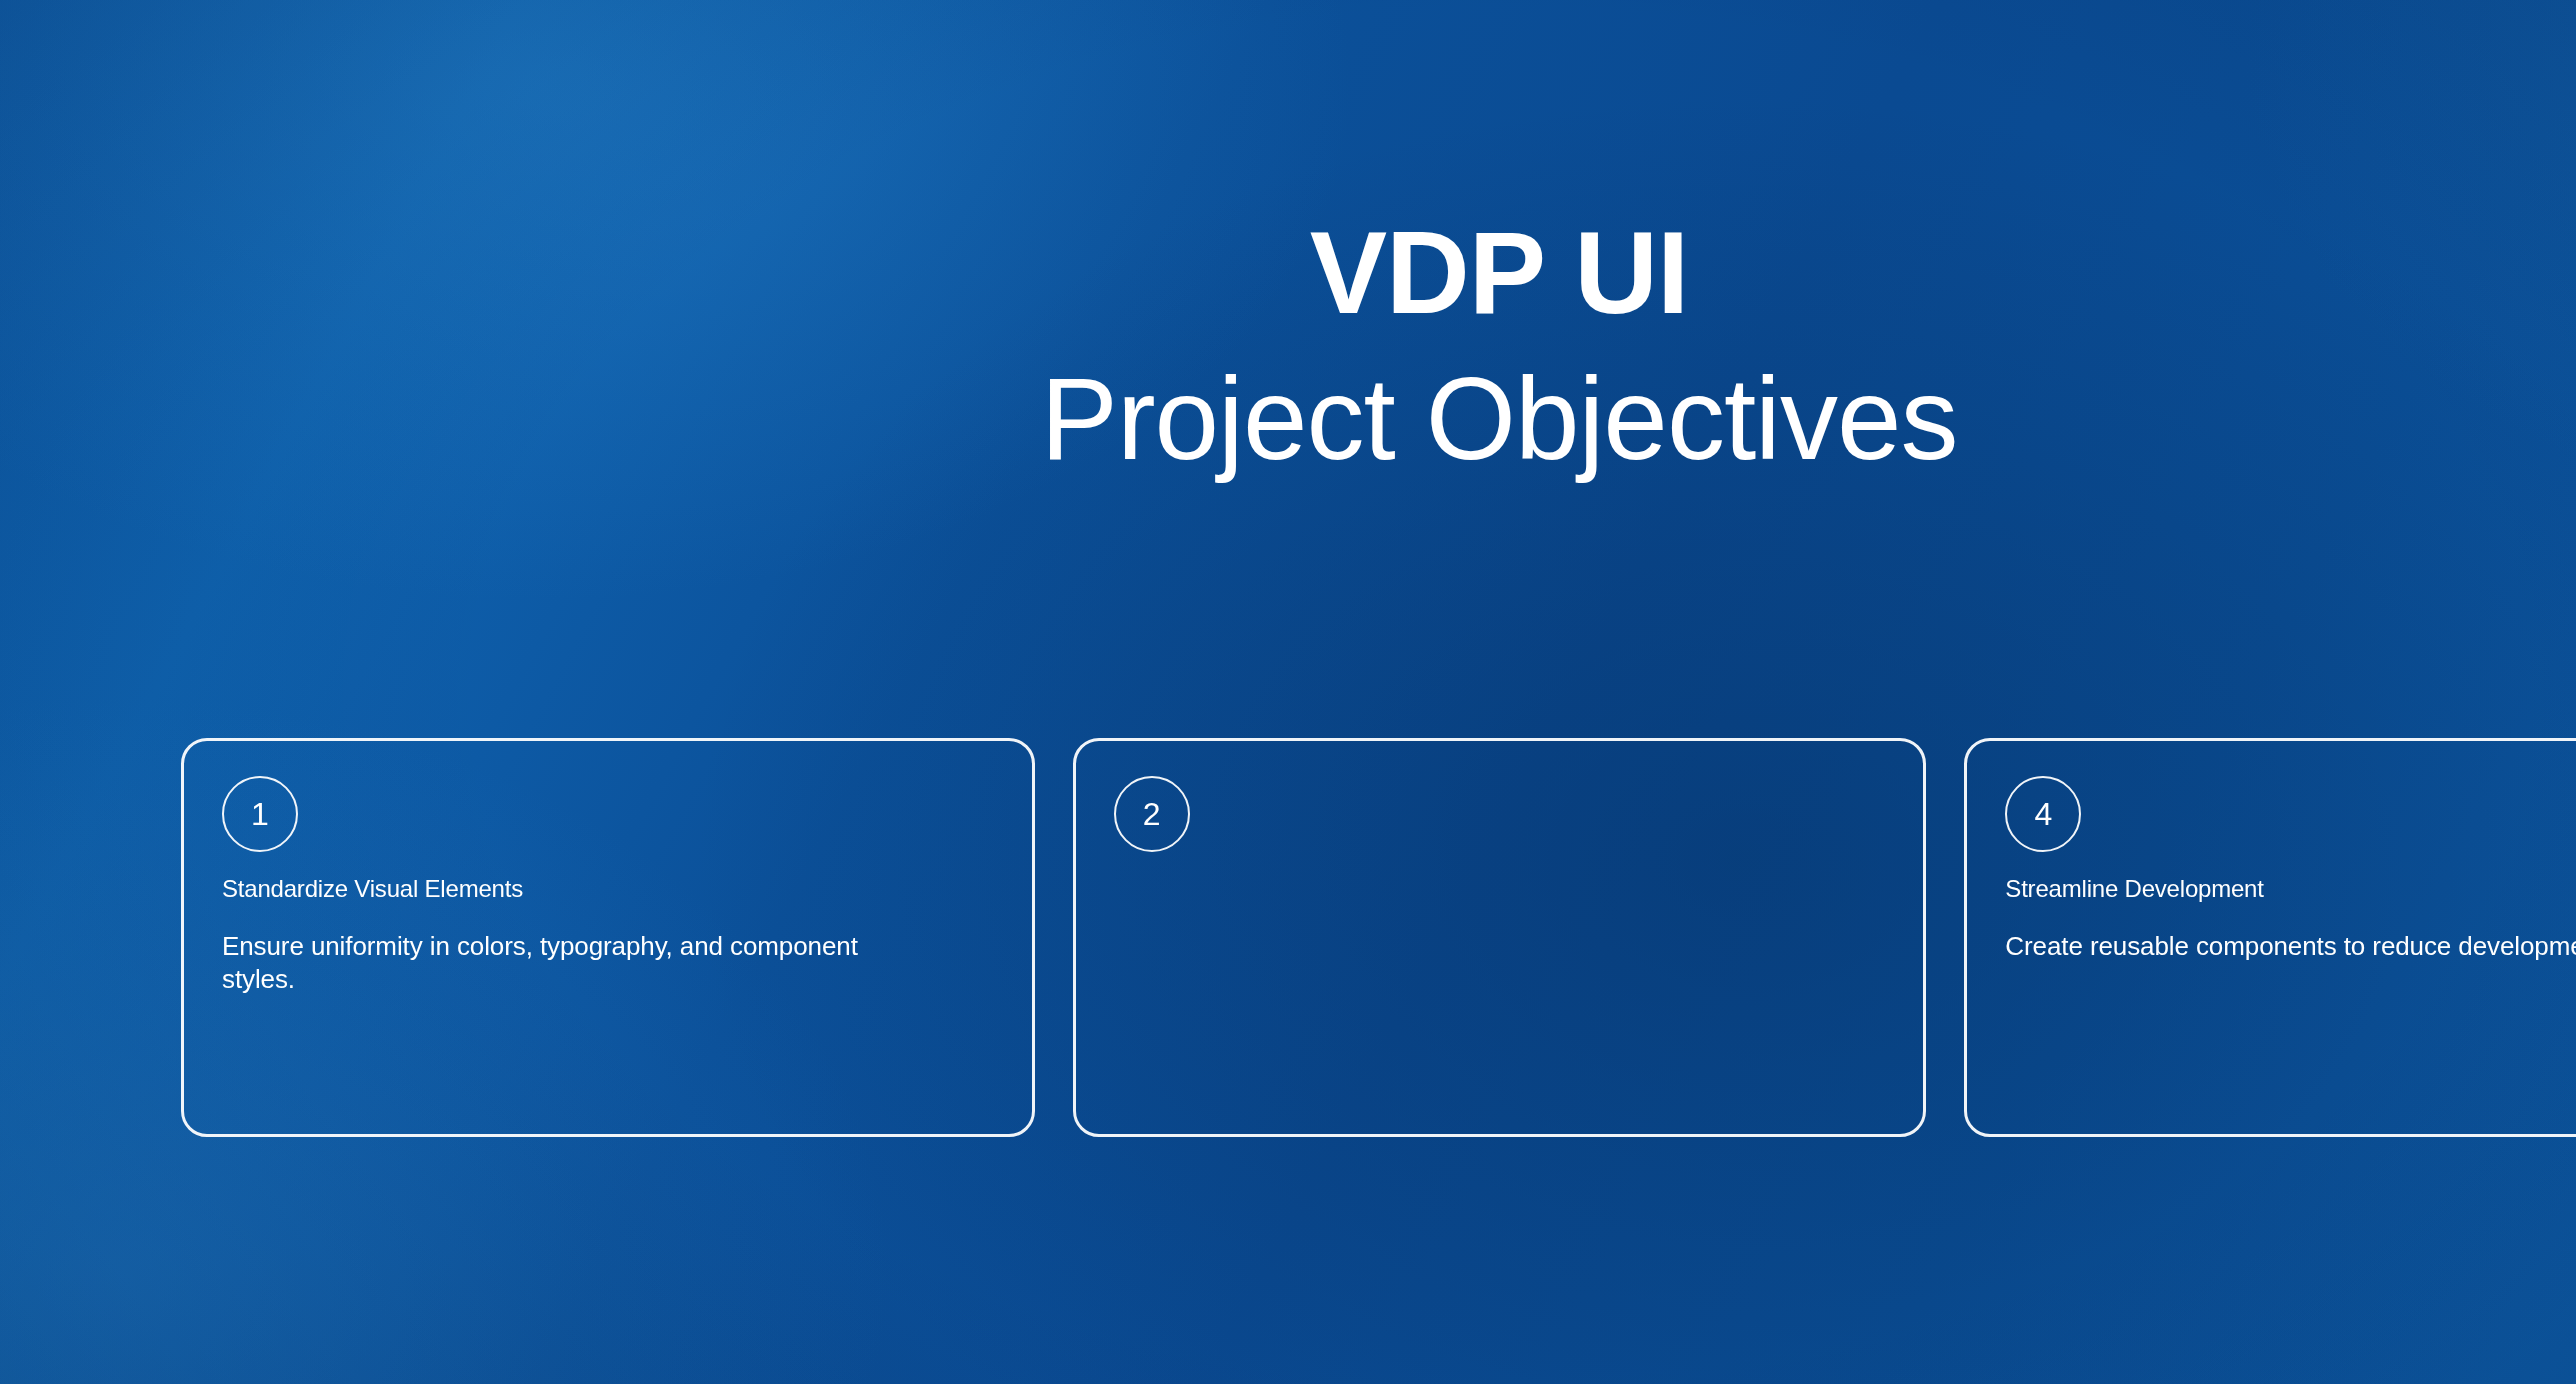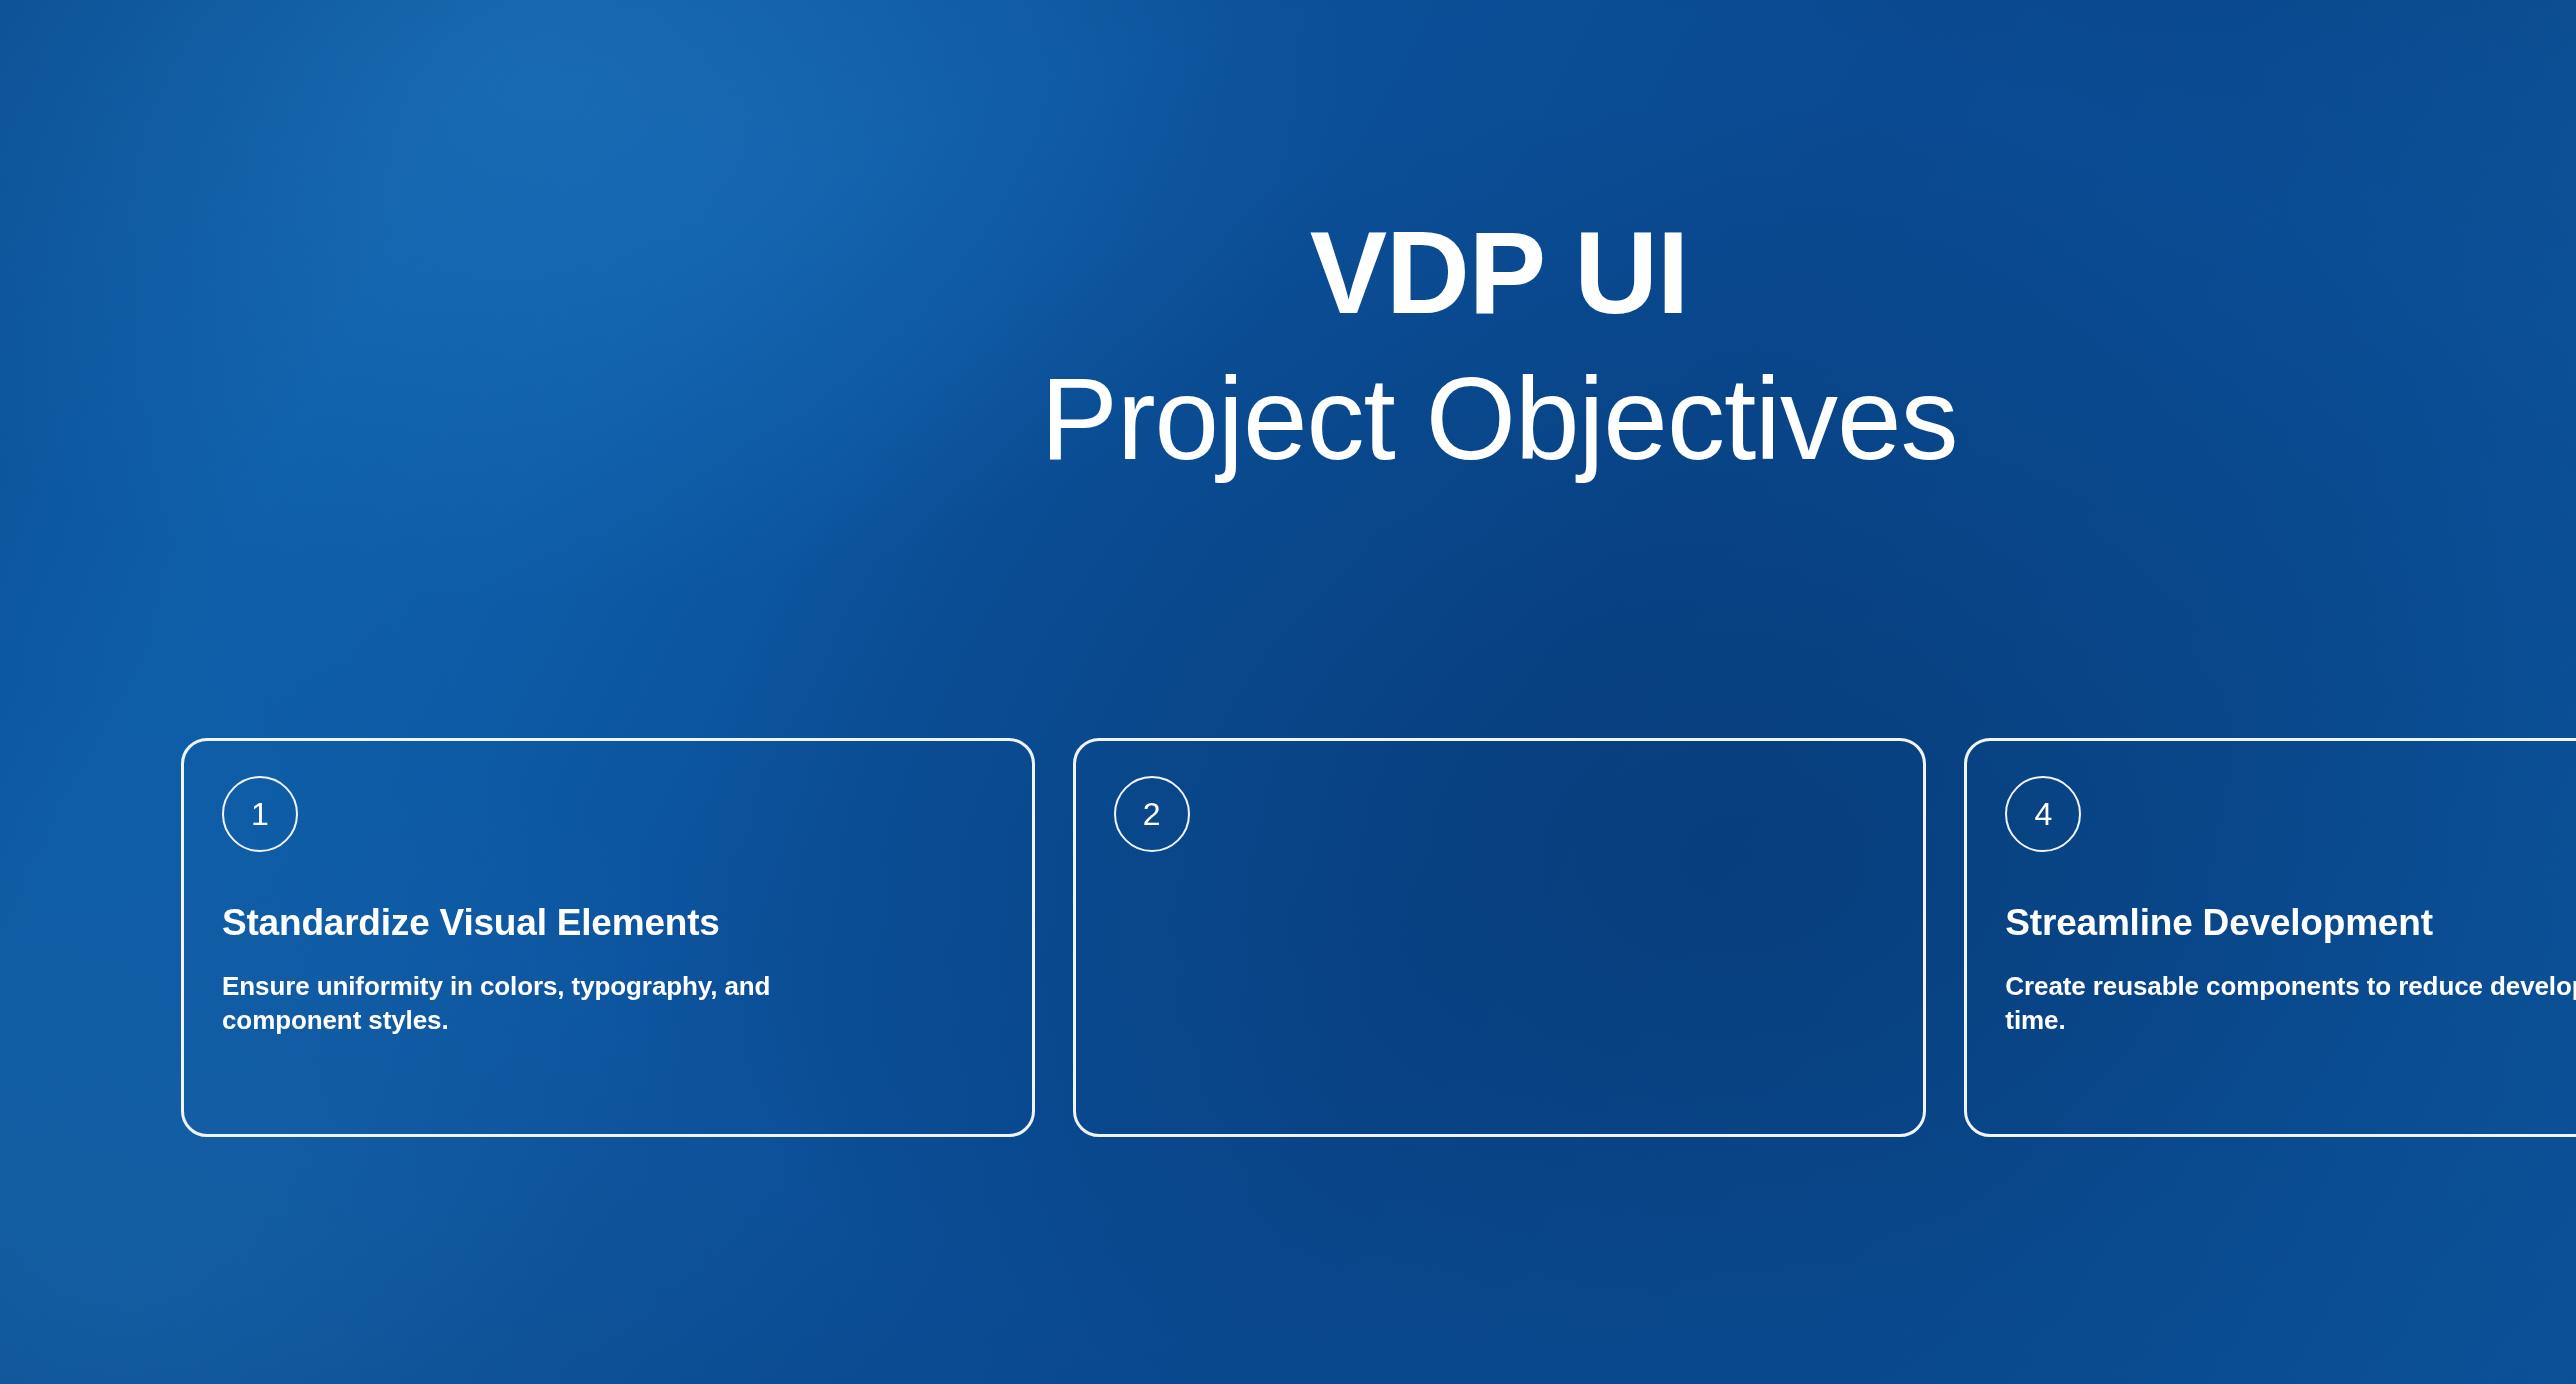--- a/index.html
+++ b/index.html
@@ -116,30 +116,30 @@
     border: 2.6px solid rgba(255,255,255,0.94);
     border-radius: 50%;
     display: flex;
     align-items: center;
     justify-content: center;
     font-size: 32px;
     font-weight: 400;
     line-height: 1;
   }
   .card-title {
-    margin-top: 50px;
-    font-size: 37px;
-    font-weight: 700;
+    margin-top: 24px;
+    font-size: 24px;
+    font-weight: 400;
     letter-spacing: -0.2px;
     line-height: 1.12;
   }
   .card-desc {
     margin-top: 27px;
     font-size: 26px;
-    font-weight: 700;
+    font-weight: 400;
     line-height: 1.28;
     letter-spacing: -0.1px;
     max-width: 690px;
   }
 </style>
 </head>
 <body>
 
 <div id="slide">
 

